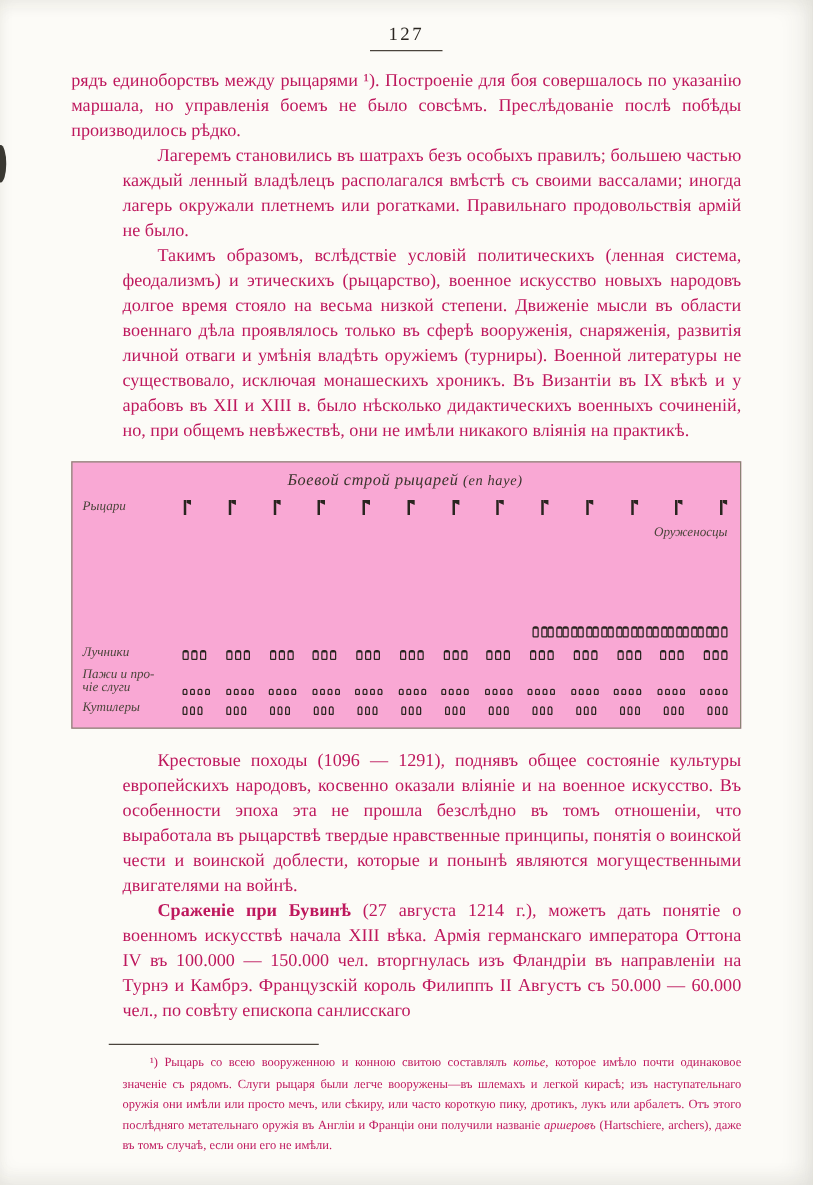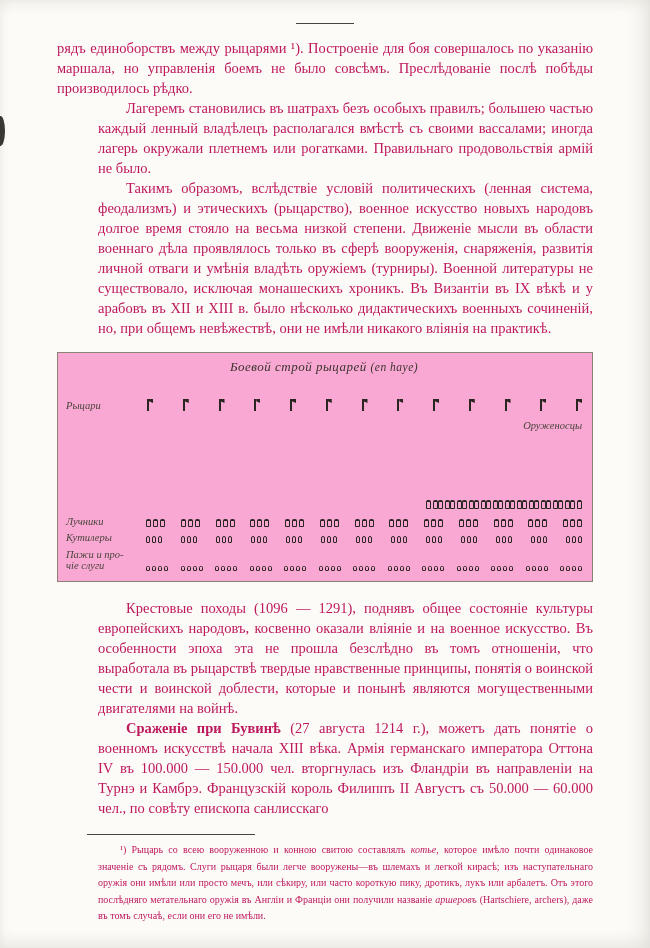--- a/index.html
+++ b/index.html
@@ -44,21 +44,21 @@
   }
   .fig-title-note{font-size:11.5px;}
   .fig-row{display:flex;align-items:flex-end;}
   .fig-label{
     flex:0 0 80px;font-style:italic;font-size:10.5px;color:#4a443a;
     white-space:pre-line;line-height:1.05;
   }
   .fig-units{flex:1;display:flex;justify-content:space-between;align-items:flex-end;}
   .fig-group{display:inline-flex;gap:2px;align-items:flex-end;}
   .unit{display:inline-block;box-sizing:border-box;}
-  .row-knight{margin-top:24px;}
+  .row-knight{margin-top:8px;align-items:center;}
   .row-squire{margin-top:9px;flex-direction:column;}
   .row-archer{margin-top:7px;}
   .row-coutilier{margin-top:5px;}
   .row-page{margin-top:6px;}
   .unit-knight{position:relative;width:7px;height:12px;}
   .unit-knight::before{content:"";position:absolute;left:1px;top:0;width:2px;height:12px;background:#2a2520;}
   .unit-knight::after{content:"";position:absolute;left:3px;top:0;width:4px;height:4px;background:#2a2520;clip-path:polygon(0 0,100% 0,100% 100%,0 55%);}
   .unit-squire{width:5px;height:9px;border:1px solid #2a2520;border-top-width:2px;border-radius:2px 2px 1px 1px;}
   .unit-archer{width:5px;height:8px;border:1px solid #2a2520;border-top-width:2px;border-radius:2px 2px 1px 1px;}
   .unit-coutilier{width:4px;height:7px;border:1px solid #2a2520;border-radius:2px 2px 1px 1px;}
@@ -72,20 +72,21 @@
   .footnote p.para.indent{text-indent:22px;}
   .footnote i{font-style:italic;}
 </style>
 </head>
 <body>
 
 <div class="page">
   <div class="scan-speck"></div>
 
   <header class="page-header">
+    <div class="page-number">127</div>
     <div class="page-number-rule"></div>
   </header>
 
   <main class="content">
     <section id="paras-top">
         <p class="para"><span>рядъ единоборствъ между рыцарями ¹). Построеніе для боя совершалось по указанію маршала, но управленія боемъ не было совсѣмъ. Преслѣдованіе послѣ побѣды производилось рѣдко.</span></p>
         <p class="para indent"><span>Лагеремъ становились въ шатрахъ безъ особыхъ правилъ; большею частью каждый ленный владѣлецъ располагался вмѣстѣ съ своими вассалами; иногда лагерь окружали плетнемъ или рогатками. Правильнаго продовольствія армій не было.</span></p>
         <p class="para indent"><span>Такимъ образомъ, вслѣдствіе условій политическихъ (ленная система, феодализмъ) и этическихъ (рыцарство), военное искусство новыхъ народовъ долгое время стояло на весьма низкой степени. Движеніе мысли въ области военнаго дѣла проявлялось только въ сферѣ вооруженія, снаряженія, развитія личной отваги и умѣнія владѣть оружіемъ (турниры). Военной литературы не существовало, исключая монашескихъ хроникъ. Въ Византіи въ IX вѣкѣ и у арабовъ въ XII и XIII в. было нѣсколько дидактическихъ военныхъ сочиненій, но, при общемъ невѣжествѣ, они не имѣли никакого вліянія на практикѣ.</span></p>
       </section>
 
@@ -259,90 +260,20 @@
                 <span class="unit unit-archer"></span>
                 <span class="unit unit-archer"></span>
               </span>
               <span class="fig-group">
                 <span class="unit unit-archer"></span>
                 <span class="unit unit-archer"></span>
                 <span class="unit unit-archer"></span>
               </span>
             </span>
           </div>
-          <div class="fig-row row-coutilier">
-            <span class="fig-label">Кутилеры</span>
-            <span class="fig-units">
-              <span class="fig-group">
-                <span class="unit unit-coutilier"></span>
-                <span class="unit unit-coutilier"></span>
-                <span class="unit unit-coutilier"></span>
-              </span>
-              <span class="fig-group">
-                <span class="unit unit-coutilier"></span>
-                <span class="unit unit-coutilier"></span>
-                <span class="unit unit-coutilier"></span>
-              </span>
-              <span class="fig-group">
-                <span class="unit unit-coutilier"></span>
-                <span class="unit unit-coutilier"></span>
-                <span class="unit unit-coutilier"></span>
-              </span>
-              <span class="fig-group">
-                <span class="unit unit-coutilier"></span>
-                <span class="unit unit-coutilier"></span>
-                <span class="unit unit-coutilier"></span>
-              </span>
-              <span class="fig-group">
-                <span class="unit unit-coutilier"></span>
-                <span class="unit unit-coutilier"></span>
-                <span class="unit unit-coutilier"></span>
-              </span>
-              <span class="fig-group">
-                <span class="unit unit-coutilier"></span>
-                <span class="unit unit-coutilier"></span>
-                <span class="unit unit-coutilier"></span>
-              </span>
-              <span class="fig-group">
-                <span class="unit unit-coutilier"></span>
-                <span class="unit unit-coutilier"></span>
-                <span class="unit unit-coutilier"></span>
-              </span>
-              <span class="fig-group">
-                <span class="unit unit-coutilier"></span>
-                <span class="unit unit-coutilier"></span>
-                <span class="unit unit-coutilier"></span>
-              </span>
-              <span class="fig-group">
-                <span class="unit unit-coutilier"></span>
-                <span class="unit unit-coutilier"></span>
-                <span class="unit unit-coutilier"></span>
-              </span>
-              <span class="fig-group">
-                <span class="unit unit-coutilier"></span>
-                <span class="unit unit-coutilier"></span>
-                <span class="unit unit-coutilier"></span>
-              </span>
-              <span class="fig-group">
-                <span class="unit unit-coutilier"></span>
-                <span class="unit unit-coutilier"></span>
-                <span class="unit unit-coutilier"></span>
-              </span>
-              <span class="fig-group">
-                <span class="unit unit-coutilier"></span>
-                <span class="unit unit-coutilier"></span>
-                <span class="unit unit-coutilier"></span>
-              </span>
-              <span class="fig-group">
-                <span class="unit unit-coutilier"></span>
-                <span class="unit unit-coutilier"></span>
-                <span class="unit unit-coutilier"></span>
-              </span>
-            </span>
-          </div>
           <div class="fig-row row-page">
             <span class="fig-label">Пажи и про-
 чіе слуги</span>
             <span class="fig-units">
               <span class="fig-group">
                 <span class="unit unit-page"></span>
                 <span class="unit unit-page"></span>
                 <span class="unit unit-page"></span>
                 <span class="unit unit-page"></span>
               </span>
@@ -410,20 +341,90 @@
                 <span class="unit unit-page"></span>
                 <span class="unit unit-page"></span>
                 <span class="unit unit-page"></span>
                 <span class="unit unit-page"></span>
               </span>
               <span class="fig-group">
                 <span class="unit unit-page"></span>
                 <span class="unit unit-page"></span>
                 <span class="unit unit-page"></span>
                 <span class="unit unit-page"></span>
+              </span>
+            </span>
+          </div>
+          <div class="fig-row row-coutilier">
+            <span class="fig-label">Кутилеры</span>
+            <span class="fig-units">
+              <span class="fig-group">
+                <span class="unit unit-coutilier"></span>
+                <span class="unit unit-coutilier"></span>
+                <span class="unit unit-coutilier"></span>
+              </span>
+              <span class="fig-group">
+                <span class="unit unit-coutilier"></span>
+                <span class="unit unit-coutilier"></span>
+                <span class="unit unit-coutilier"></span>
+              </span>
+              <span class="fig-group">
+                <span class="unit unit-coutilier"></span>
+                <span class="unit unit-coutilier"></span>
+                <span class="unit unit-coutilier"></span>
+              </span>
+              <span class="fig-group">
+                <span class="unit unit-coutilier"></span>
+                <span class="unit unit-coutilier"></span>
+                <span class="unit unit-coutilier"></span>
+              </span>
+              <span class="fig-group">
+                <span class="unit unit-coutilier"></span>
+                <span class="unit unit-coutilier"></span>
+                <span class="unit unit-coutilier"></span>
+              </span>
+              <span class="fig-group">
+                <span class="unit unit-coutilier"></span>
+                <span class="unit unit-coutilier"></span>
+                <span class="unit unit-coutilier"></span>
+              </span>
+              <span class="fig-group">
+                <span class="unit unit-coutilier"></span>
+                <span class="unit unit-coutilier"></span>
+                <span class="unit unit-coutilier"></span>
+              </span>
+              <span class="fig-group">
+                <span class="unit unit-coutilier"></span>
+                <span class="unit unit-coutilier"></span>
+                <span class="unit unit-coutilier"></span>
+              </span>
+              <span class="fig-group">
+                <span class="unit unit-coutilier"></span>
+                <span class="unit unit-coutilier"></span>
+                <span class="unit unit-coutilier"></span>
+              </span>
+              <span class="fig-group">
+                <span class="unit unit-coutilier"></span>
+                <span class="unit unit-coutilier"></span>
+                <span class="unit unit-coutilier"></span>
+              </span>
+              <span class="fig-group">
+                <span class="unit unit-coutilier"></span>
+                <span class="unit unit-coutilier"></span>
+                <span class="unit unit-coutilier"></span>
+              </span>
+              <span class="fig-group">
+                <span class="unit unit-coutilier"></span>
+                <span class="unit unit-coutilier"></span>
+                <span class="unit unit-coutilier"></span>
+              </span>
+              <span class="fig-group">
+                <span class="unit unit-coutilier"></span>
+                <span class="unit unit-coutilier"></span>
+                <span class="unit unit-coutilier"></span>
               </span>
             </span>
           </div>
         </div>
     </figure>
 
     <section id="paras-bottom">
         <p class="para indent"><span>Крестовые походы (1096 — 1291), поднявъ общее состояніе культуры европейскихъ народовъ, косвенно оказали вліяніе и на военное искусство. Въ особенности эпоха эта не прошла безслѣдно въ томъ отношеніи, что выработала въ рыцарствѣ твердые нравственные принципы, понятія о воинской чести и воинской доблести, которые и понынѣ являются могущественными двигателями на войнѣ.</span></p>
         <p class="para indent"><b>Сраженіе при Бувинѣ</b><span> (27 августа 1214 г.), можетъ дать понятіе о военномъ искусствѣ начала XIII вѣка. Армія германскаго императора Оттона IV въ 100.000 — 150.000 чел. вторгнулась изъ Фландріи въ направленіи на Турнэ и Камбрэ. Французскій король Филиппъ II Августъ съ 50.000 — 60.000 чел., по совѣту епископа санлисскаго</span></p>
       </section>

